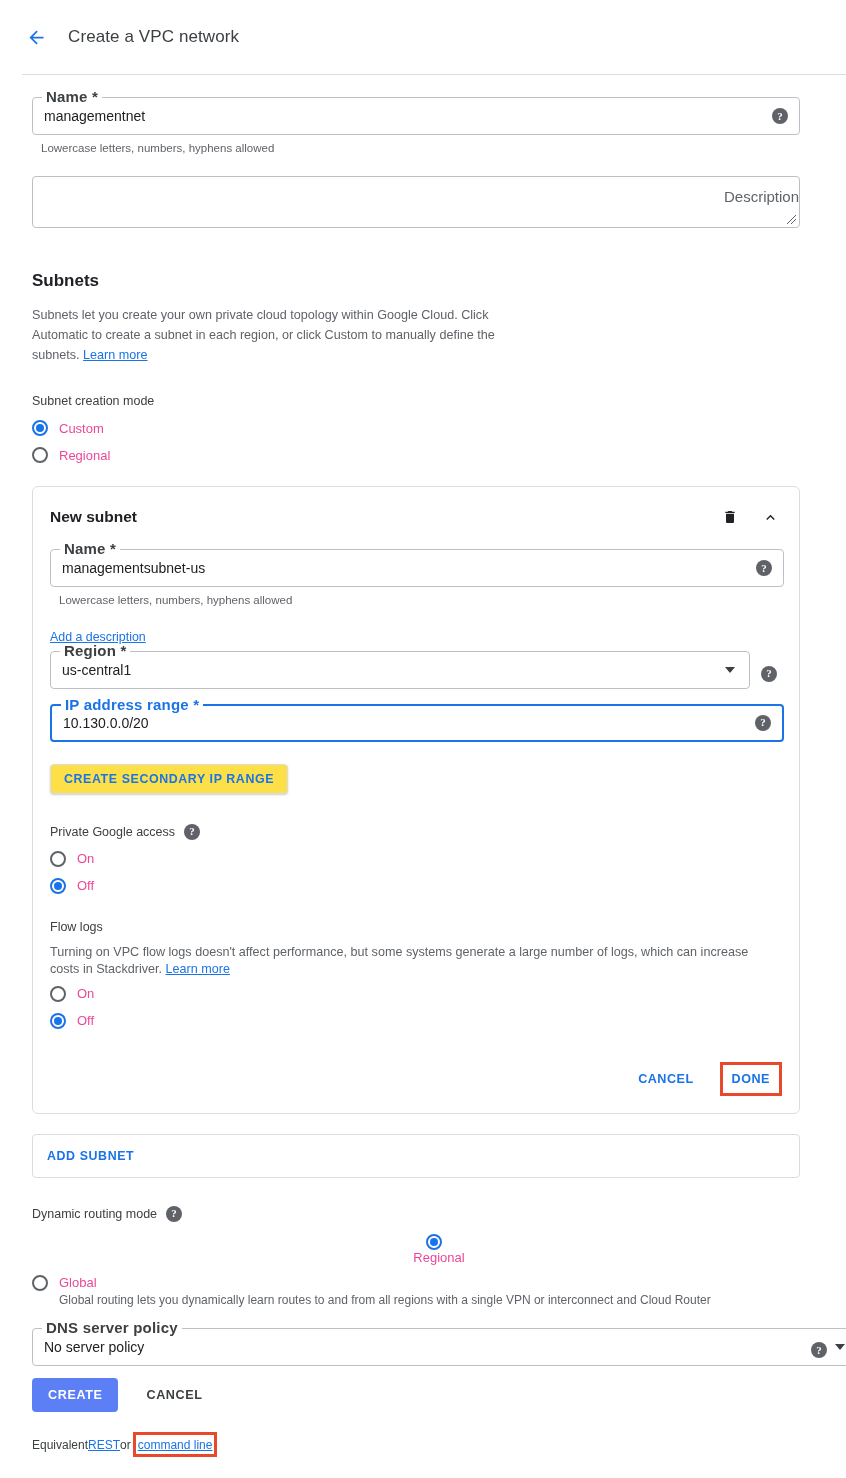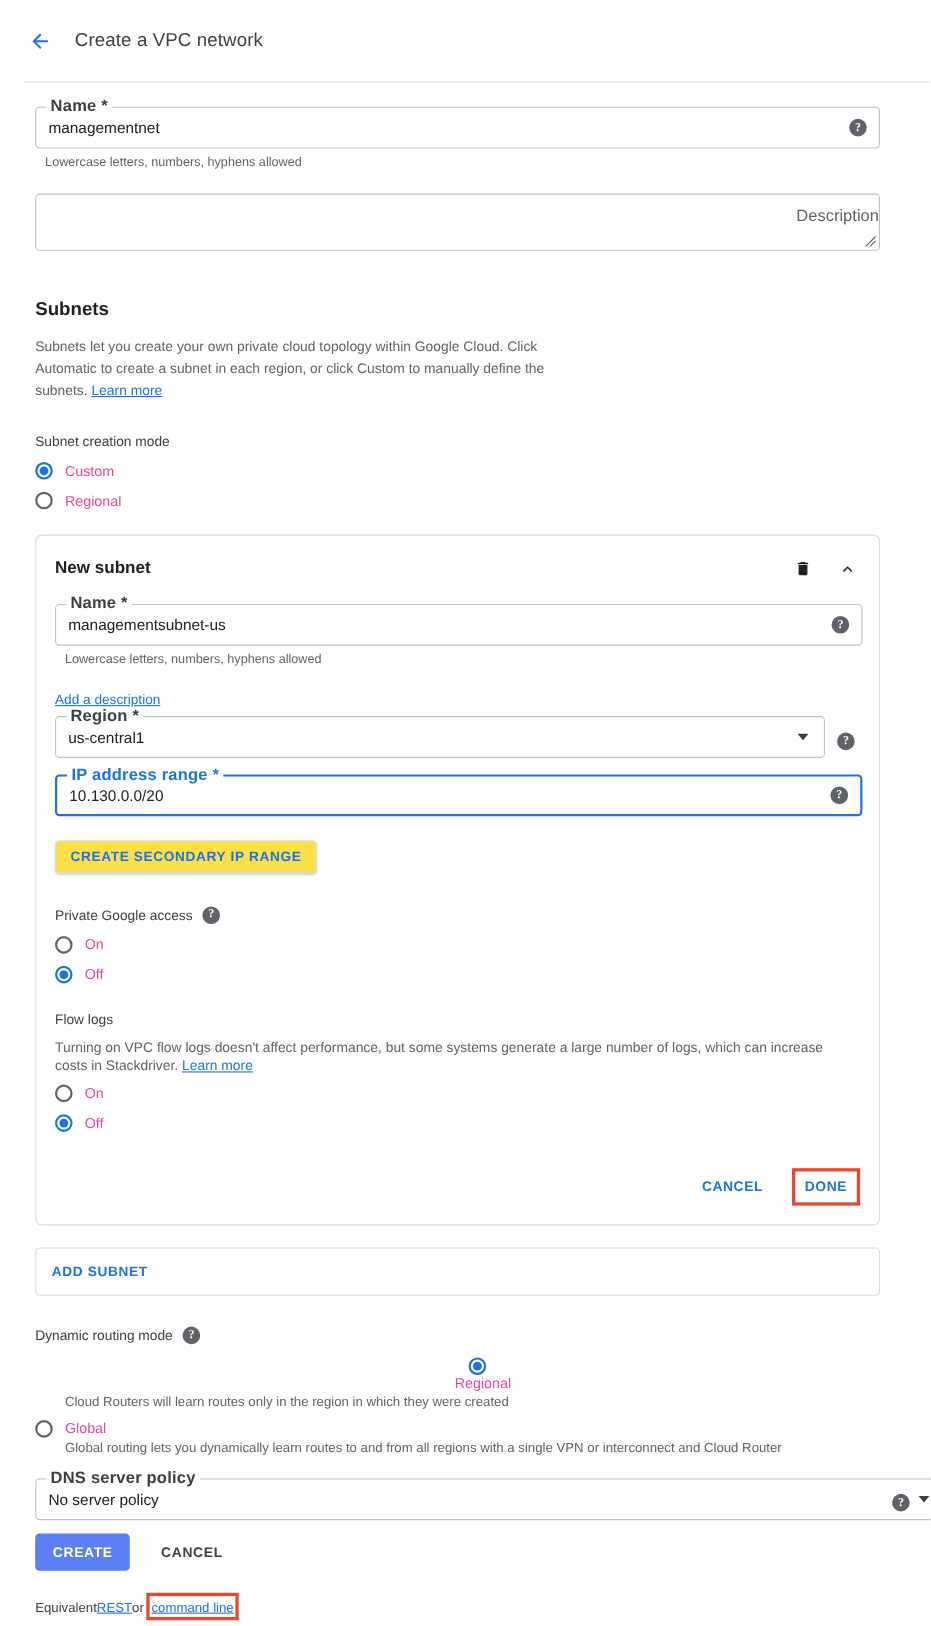--- a/index.html
+++ b/index.html
@@ -335,21 +335,20 @@
   
   <div class="lbl-help-row" style="margin-top:28px;">
     <span class="lbl-bold">Dynamic routing mode</span>
     <span class="helpicon">?</span>
   </div>
 
   <div class="radio-row" style="margin-top:12px;flex-direction:column;">
     <span class="radio on"></span>
     <span class="radio-lbl">Regional</span>
   </div>
-  <div class="radio-sub">Cloud Routers will learn routes only in the region in which they were created</div>
 
   <div class="radio-row" style="margin-top:10px;">
     <span class="radio"></span>
     <span class="radio-lbl">Global</span>
   </div>
   <div class="radio-sub">Global routing lets you dynamically learn routes to and from all regions with a single VPN or interconnect and Cloud Router</div>
 
   
   <div class="field" style="width:828px;margin-top:21px;">
     <span class="legend">DNS server policy</span>

